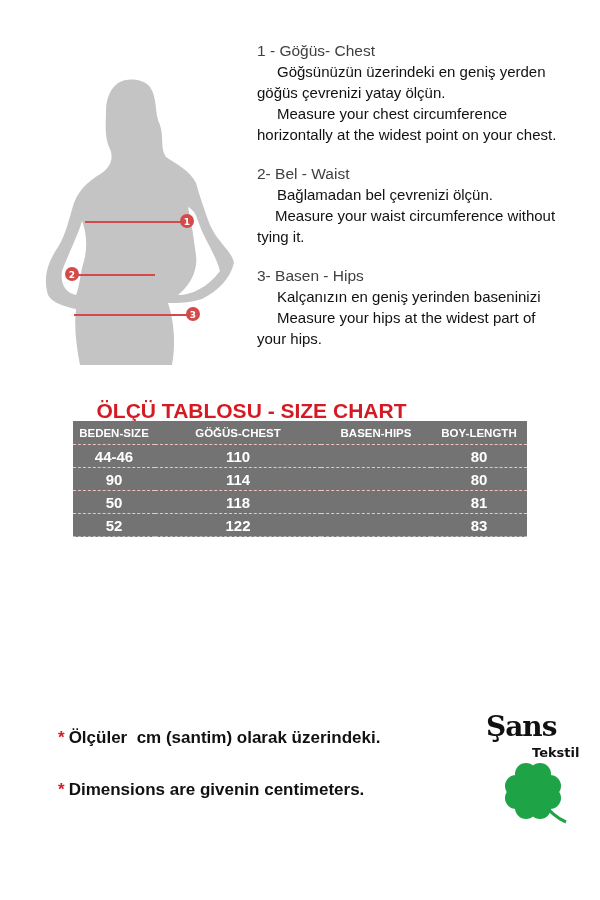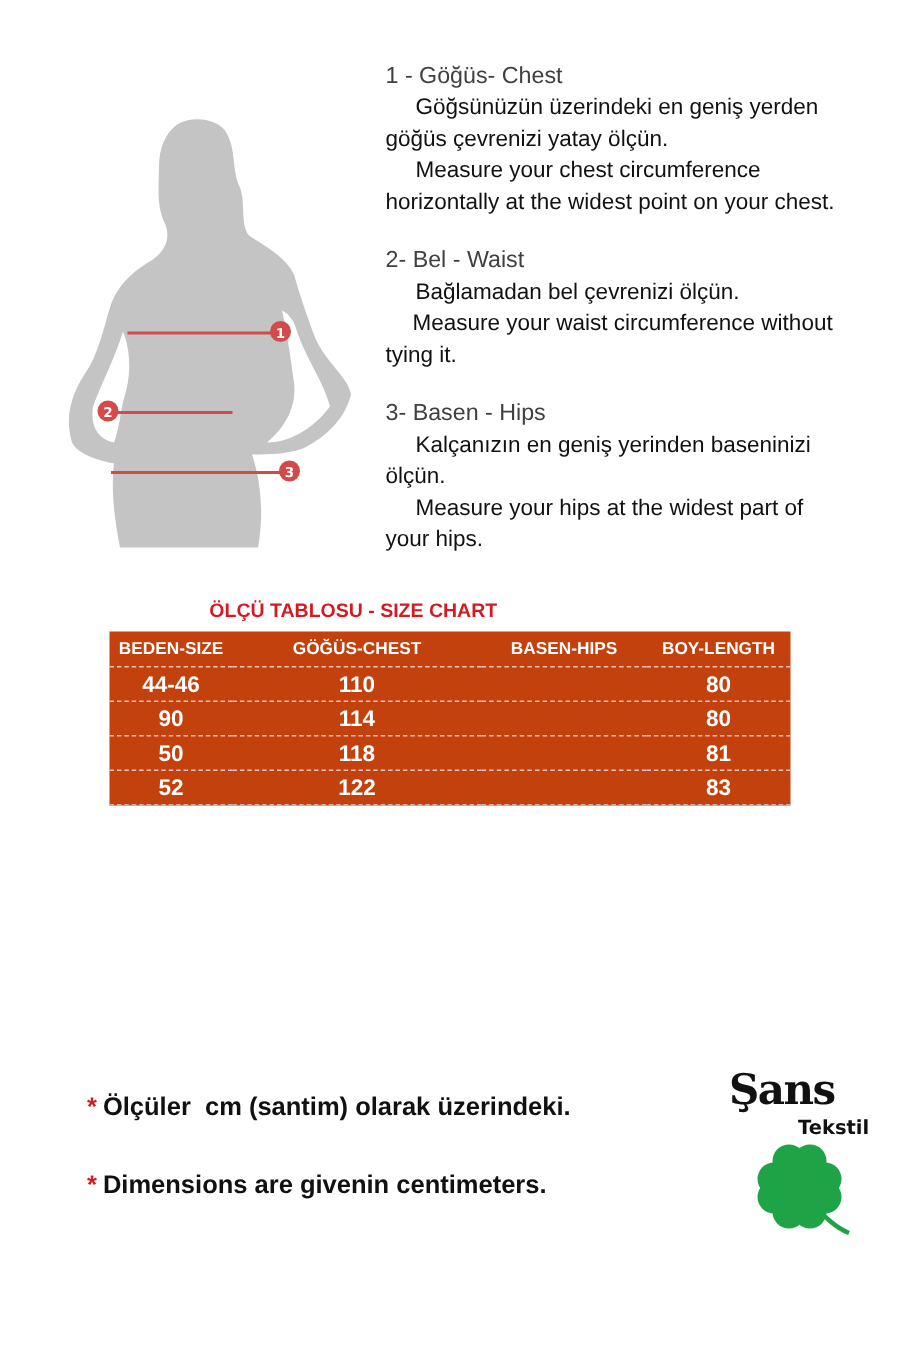--- a/index.html
+++ b/index.html
@@ -4,23 +4,23 @@
   <style>
     html, body { margin: 0; padding: 0; background: #ffffff; }
     body { width: 600px; height: 900px; position: relative; overflow: hidden; font-family: "DejaVu Sans", sans-serif; }
     .figure { position: absolute; left: 40px; top: 75px; width: 205px; height: 300px; }
     .instructions { position: absolute; left: 257px; top: 40px; width: 335px; font-family: "Liberation Sans", sans-serif; color: #111; }
     .section { margin-bottom: 18px; }
     .sec-title { color: #404040; font-size: 15.5px; line-height: 21px; }
     .sec-line { font-size: 15px; line-height: 21px; }
     .indent { padding-left: 20px; }
     .indent2 { padding-left: 18px; }
-    .chart-title { position: absolute; left: 0; width: 485px; top: 399px; text-align: center; color: #d41b24; font-weight: bold; font-size: 13px; font-family: "Liberation Sans", sans-serif; padding-left: 0px; }
+    .chart-title { position: absolute; left: 0; width: 485px; top: 399px; text-align: center; color: #d41b24; font-weight: bold; font-size: 21px; font-family: "Liberation Sans", sans-serif; padding-left: 16px; }
     .chart-title span { display: inline-block; margin-left: -14px; }
-    table.size { position: absolute; left: 73px; top: 421px; width: 454px; border-collapse: collapse; background: #c2410c; color: #fff; font-family: "Liberation Sans", sans-serif; font-weight: bold; }
+    table.size { position: absolute; left: 73px; top: 421px; width: 454px; border-collapse: collapse; background: #737373; color: #fff; font-family: "Liberation Sans", sans-serif; font-weight: bold; }
     table.size th { font-size: 11.5px; height: 23px; border-bottom: 1px dashed #f4c0c0; padding: 0; }
     table.size td { font-size: 15px; height: 22px; border-bottom: 1px dashed #f4c0c0; padding: 0; }
     table.size tr:last-child td { border-bottom: 1px dashed #b8b8b8; }
     .c1 { width: 82px; text-align: center; }
     .c2 { width: 166px; text-align: center; }
     .c3 { width: 110px; text-align: center; }
     .c4 { width: 96px; text-align: center; }
     .notes { position: absolute; left: 58px; top: 728px; font-family: "Liberation Sans", sans-serif; font-weight: bold; font-size: 17px; color: #111; }
     .note { height: 52px; }
     .star { color: #d41b24; margin-right: 4px; }
@@ -58,21 +58,20 @@
   </div>
   <div class="section">
     <div class="sec-title">2- Bel - Waist</div>
     <div class="sec-line indent">Bağlamadan bel çevrenizi ölçün.</div>
     <div class="sec-line indent2">Measure your waist circumference without</div>
     <div class="sec-line">tying it.</div>
   </div>
   <div class="section">
     <div class="sec-title">3- Basen - Hips</div>
     <div class="sec-line indent">Kalçanızın en geniş yerinden baseninizi</div>
-    <div class="sec-line">ölçün.</div>
     <div class="sec-line indent">Measure your hips at the widest part of</div>
     <div class="sec-line">your hips.</div>
   </div>
 </div>
 
 <div class="chart-title"><span>ÖLÇÜ TABLOSU - SIZE CHART</span></div>
 <table class="size">
   <tbody>
       <tr>
     <th class="c1">BEDEN-SIZE</th>

